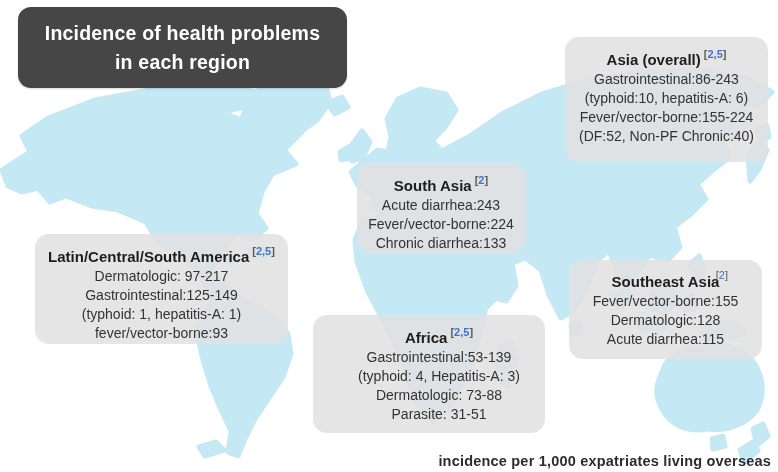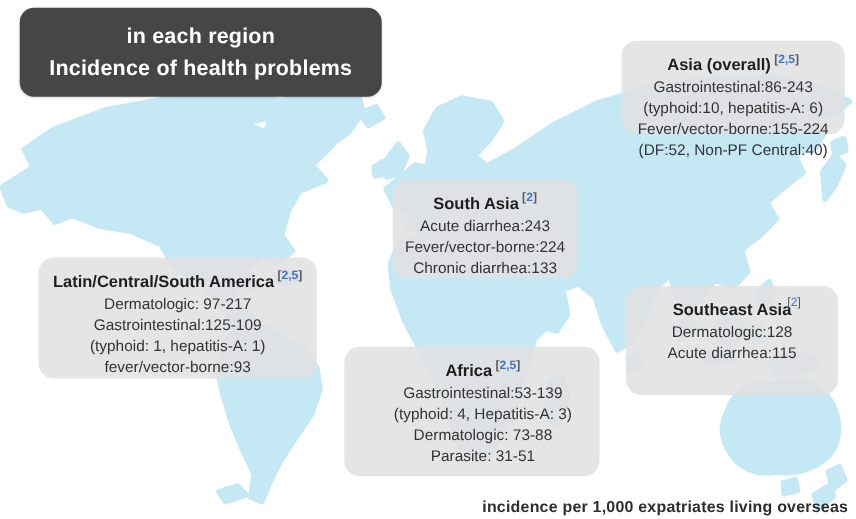--- a/index.html
+++ b/index.html
@@ -26,21 +26,21 @@
   }
   .region-title{font-weight:bold;color:#1d1d1d;font-size:15px;line-height:20px;white-space:nowrap;}
   .stat-line{white-space:nowrap;}
   .cite{
     font-size:11px;color:#5a5a5a;vertical-align:7px;margin-left:3px;
     letter-spacing:0;white-space:nowrap;
   }
   .cite .num{color:var(--citation-blue);}
   .cite-floating{position:absolute;top:6px;right:34px;vertical-align:baseline;margin-left:0;}
 
-  #box-asia{left:565px;top:37px;width:203px;height:85px;}
+  #box-asia{left:565px;top:37px;width:203px;height:125px;}
   #box-southasia{left:357px;top:163px;width:168px;height:90px;}
   #box-latin{left:35px;top:234px;width:253px;height:110px;}
   #box-seasia{left:569px;top:260px;width:193px;height:99px;padding-top:12px;}
   #box-africa{left:313px;top:315px;width:232px;height:118px;padding-left:24px;}
 
   .footnote{
     position:absolute;right:7px;bottom:3px;
     font-size:14.5px;color:var(--caption-text);letter-spacing:.2px;font-weight:bold;
   }
 </style>
@@ -70,50 +70,51 @@
     <path class="land" d="M748 156 L759 141 L767 150 L759 169 L750 181 Z M757 130 L767 126 L769 137 L759 140 Z"></path>
     <path class="land" d="M690 264 L699 256 L704 269 L695 282 Z"></path>
     <path class="land" d="M612 296 L628 290 L634 300 L618 308 Z M652 292 L670 287 L677 303 L663 314 L650 306 Z M638 322 L664 319 L668 327 L642 331 Z M684 300 L692 295 L695 308 L686 312 Z"></path>
     <path class="land" d="M700 330 L718 320 L738 324 L745 333 L728 338 L705 340 Z"></path>
 
     <path class="land" d="M662 372 C666 356 686 346 704 350 C718 341 740 346 752 360 C763 374 766 394 757 410 C747 424 726 432 707 429 C688 433 670 425 662 409 C654 395 656 384 662 372 Z M712 439 L723 436 L725 446 L713 449 Z"></path>
     <path class="land" d="M753 429 L763 424 L768 436 L757 445 Z M740 450 L753 442 L758 451 L744 462 Z"></path>
   </svg>
 
   <div class="main-title">
+    <span>Incidence of health problems</span>
     <span>in each region</span>
-    <span>Incidence of health problems</span>
   </div>
 
   <div class="region-box" id="box-asia">
     <div class="region-title"><span>Asia (overall)</span><span class="cite"><span>[</span><span class="num">2,5</span><span>]</span></span></div>
     <div class="stat-line">Gastrointestinal:86-243</div>
     <div class="stat-line">(typhoid:10, hepatitis-A: 6)</div>
     <div class="stat-line">Fever/vector-borne:155-224</div>
-    <div class="stat-line">(DF:52, Non-PF Central:40)</div>
+    <div class="stat-line">(DF:52, Non-PF Chronic:40)</div>
   </div>
 
   <div class="region-box" id="box-southasia">
     <div class="region-title"><span>South Asia</span><span class="cite"><span>[</span><span class="num">2</span><span>]</span></span></div>
     <div class="stat-line">Acute diarrhea:243</div>
     <div class="stat-line">Fever/vector-borne:224</div>
     <div class="stat-line">Chronic diarrhea:133</div>
   </div>
 
   <div class="region-box" id="box-latin">
     <div class="region-title"><span>Latin/Central/South America</span><span class="cite"><span>[</span><span class="num">2,5</span><span>]</span></span></div>
     <div class="stat-line">Dermatologic: 97-217</div>
-    <div class="stat-line">Gastrointestinal:125-109</div>
+    <div class="stat-line">Gastrointestinal:125-149</div>
     <div class="stat-line">(typhoid: 1, hepatitis-A: 1)</div>
     <div class="stat-line">fever/vector-borne:93</div>
   </div>
 
   <div class="region-box" id="box-seasia">
     <span class="cite cite-floating"><span>[</span><span class="num">2</span><span>]</span></span>
     <div class="region-title"><span>Southeast Asia</span></div>
+    <div class="stat-line">Fever/vector-borne:155</div>
     <div class="stat-line">Dermatologic:128</div>
     <div class="stat-line">Acute diarrhea:115</div>
   </div>
 
   <div class="region-box" id="box-africa">
     <div class="region-title"><span>Africa</span><span class="cite"><span>[</span><span class="num">2,5</span><span>]</span></span></div>
     <div class="stat-line">Gastrointestinal:53-139</div>
     <div class="stat-line">(typhoid: 4, Hepatitis-A: 3)</div>
     <div class="stat-line">Dermatologic: 73-88</div>
     <div class="stat-line">Parasite: 31-51</div>

